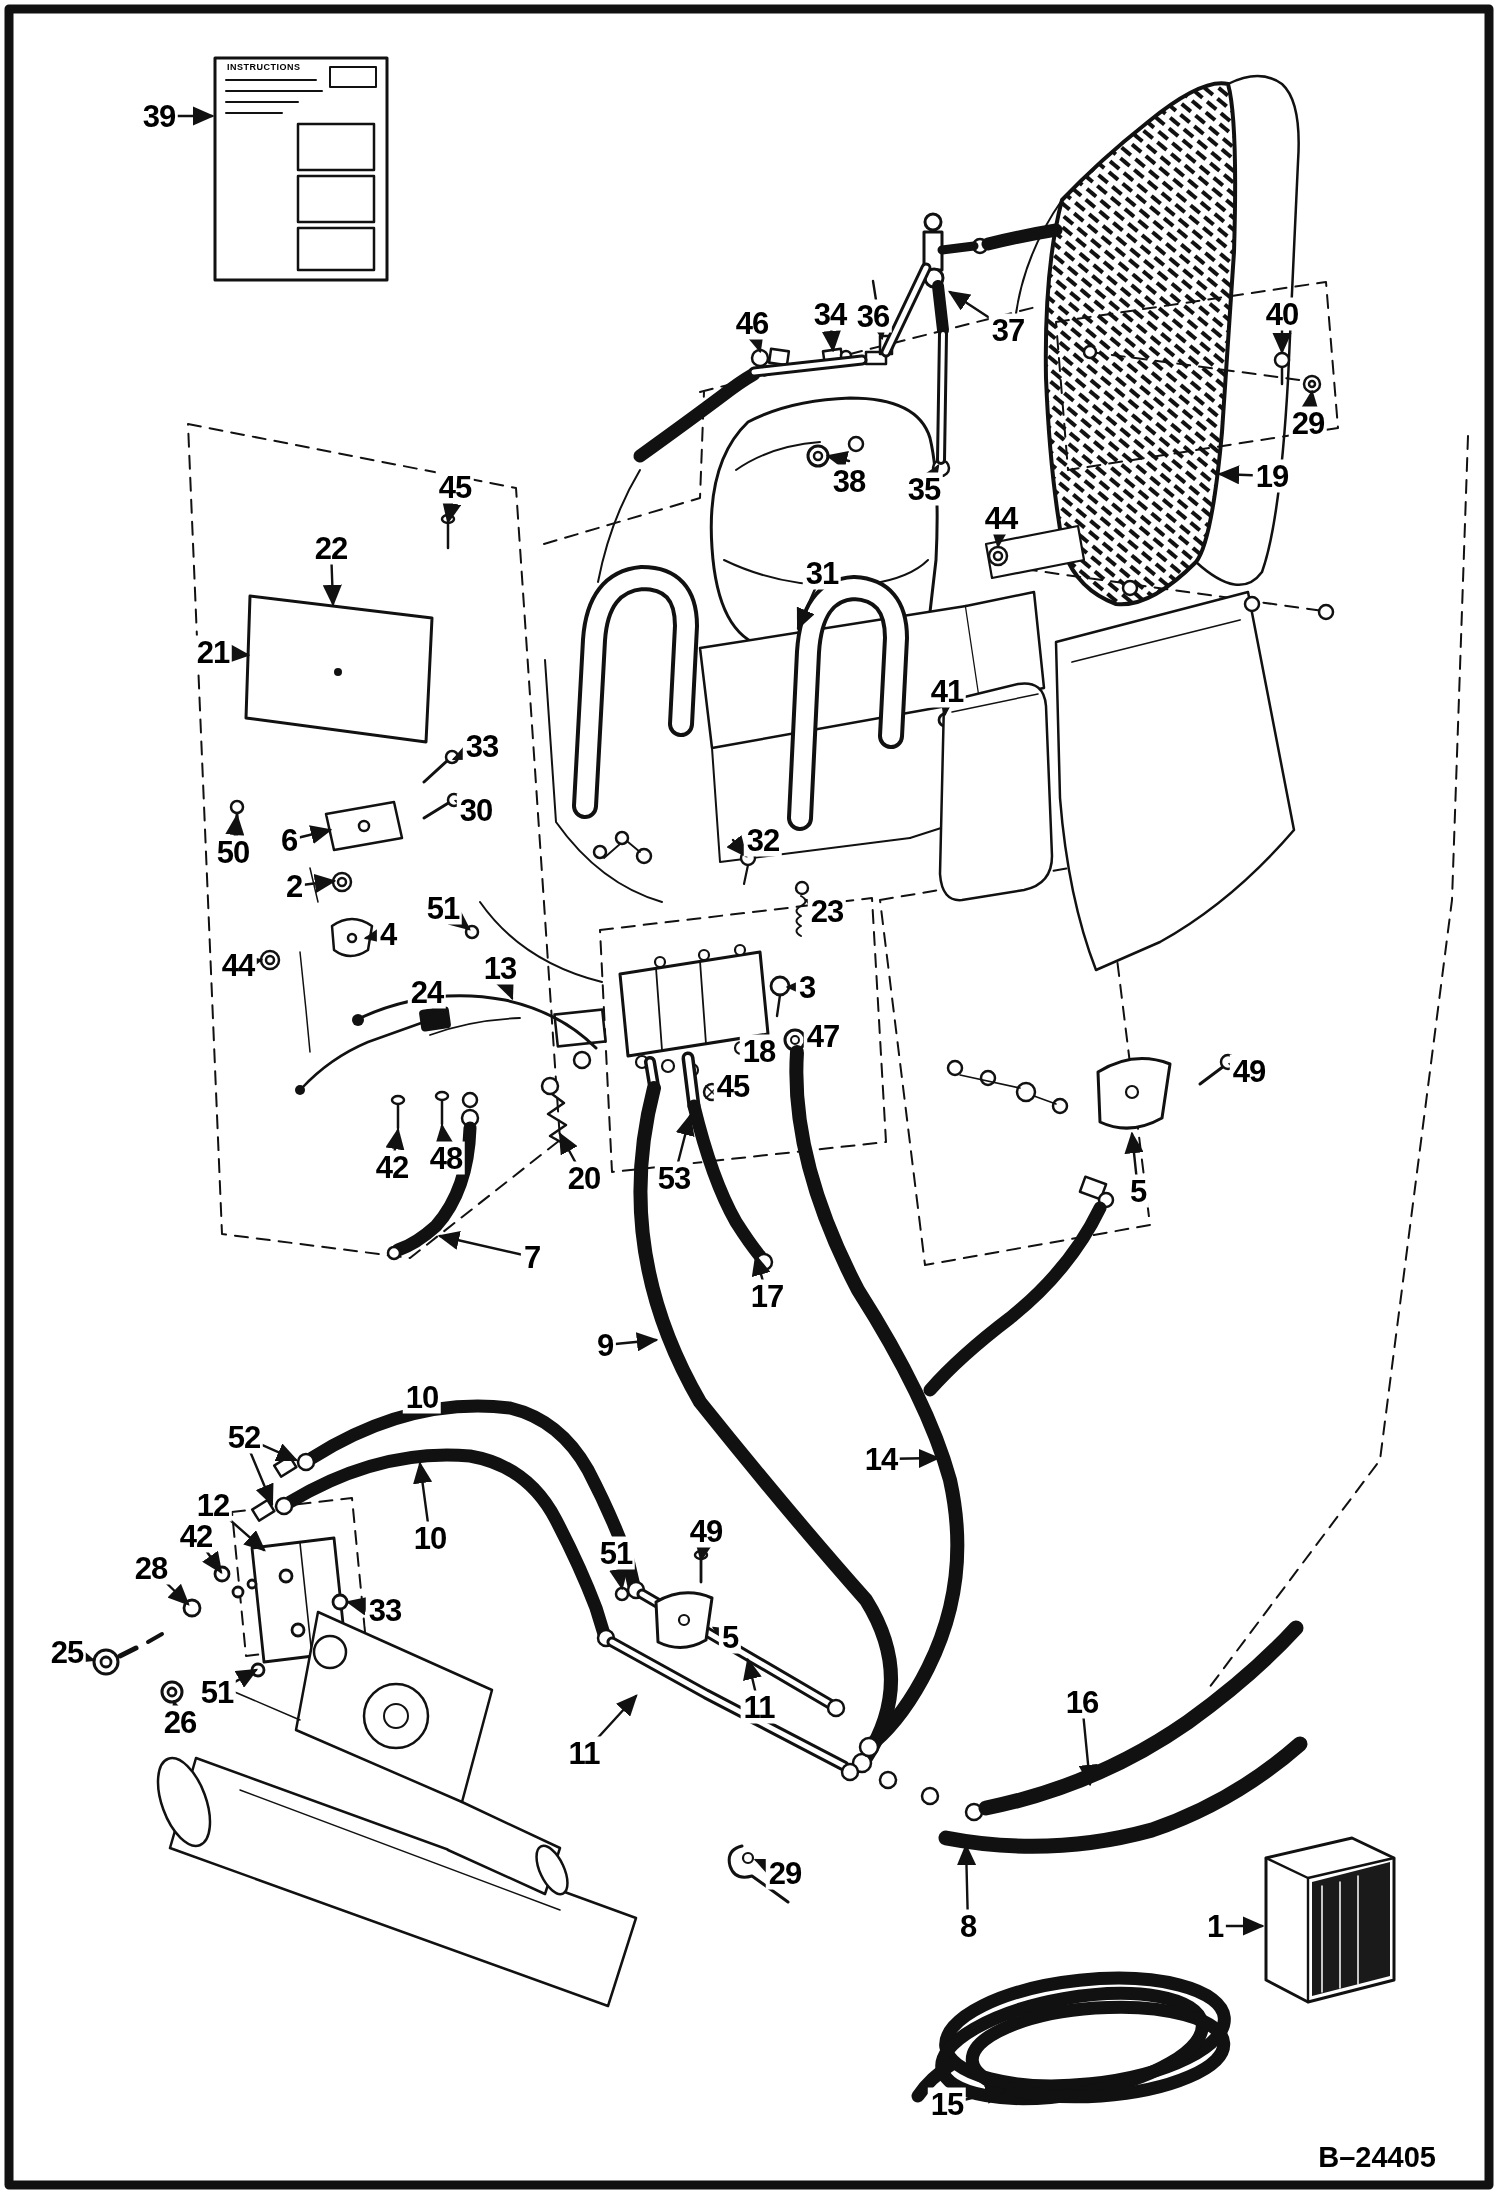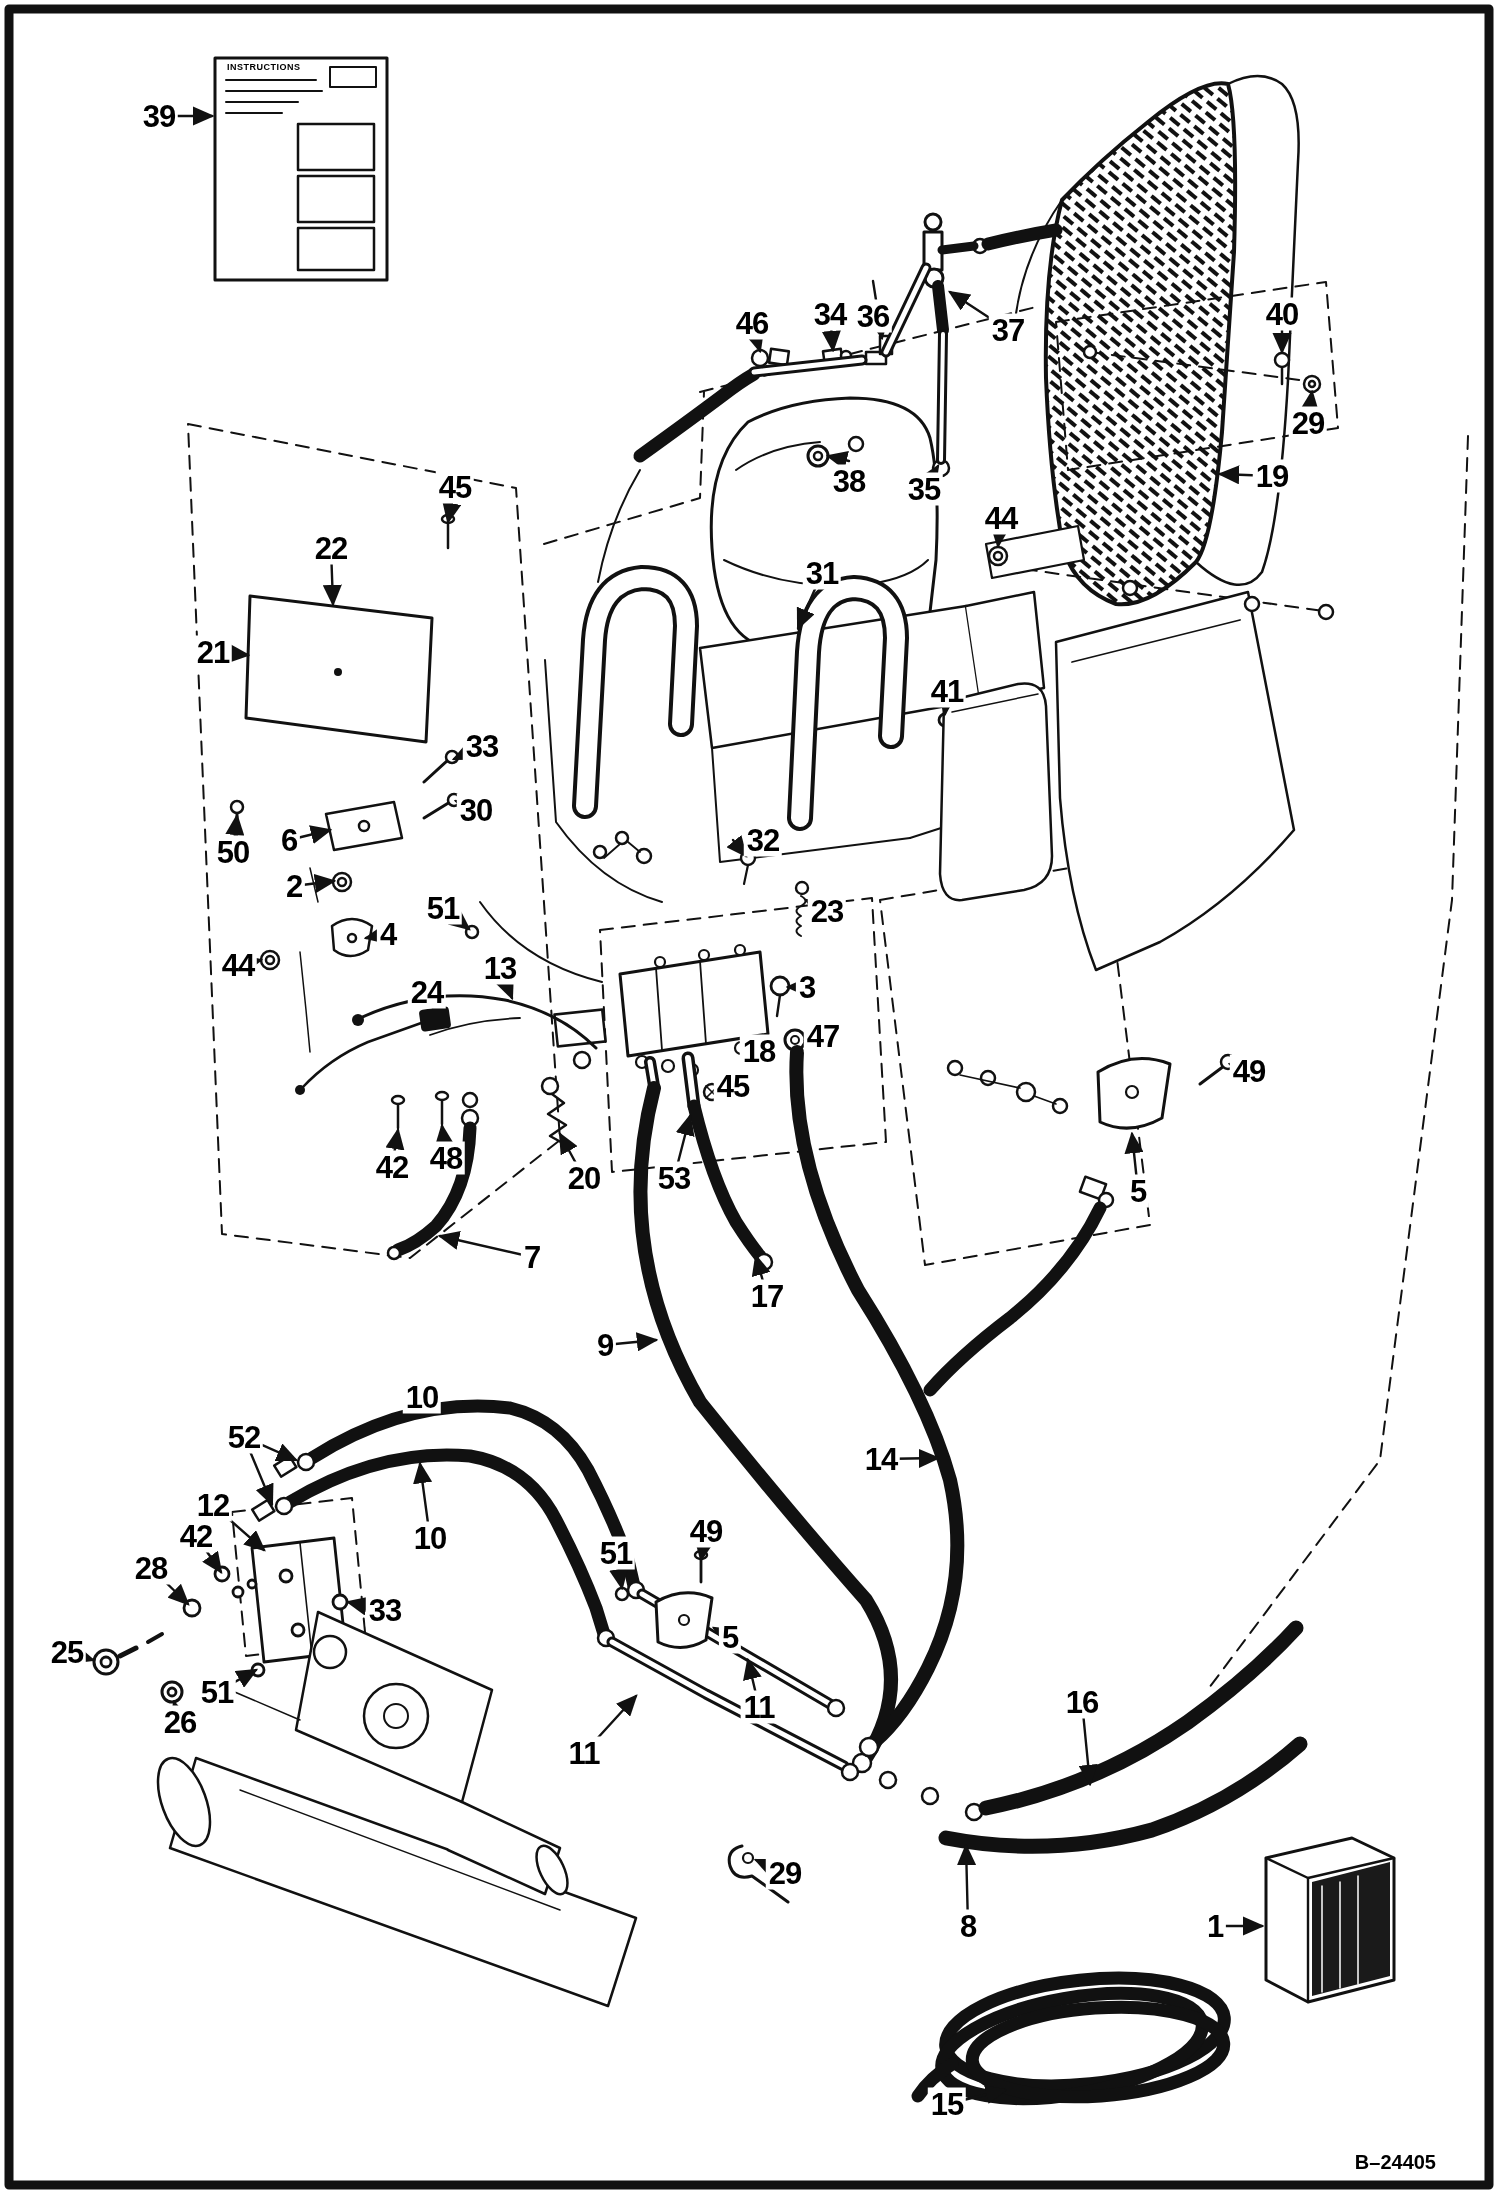--- a/index.html
+++ b/index.html
@@ -6,21 +6,21 @@
   html,body{margin:0;padding:0;background:#fff;font-family:"Liberation Sans",sans-serif}
   .stage{position:relative;width:1498px;height:2194px;background:#fff;overflow:hidden}
   #art{position:absolute;left:0;top:0;width:1498px;height:2194px}
   #labels{position:absolute;left:0;top:0;width:1498px;height:1585px;pointer-events:none}
   .callout{
     position:absolute;transform:translate(-50%,-50%);
     font-weight:bold;font-size:31px;line-height:1;color:#000;
     background:#fff;padding:1px 3px;letter-spacing:-1px;white-space:nowrap;
   }
   .figure-code{
-    position:absolute;right:58px;bottom:20px;font-size:20px;font-weight:600;
+    position:absolute;right:58px;bottom:20px;font-size:29px;font-weight:600;
     background:#fff;padding:0 4px;letter-spacing:0;
   }
   .placard-title{
     position:absolute;left:227px;top:62px;font-size:9px;font-weight:bold;letter-spacing:.5px;color:#000;
   }
 </style>
 </head>
 <body>
 
 <div class="stage">

